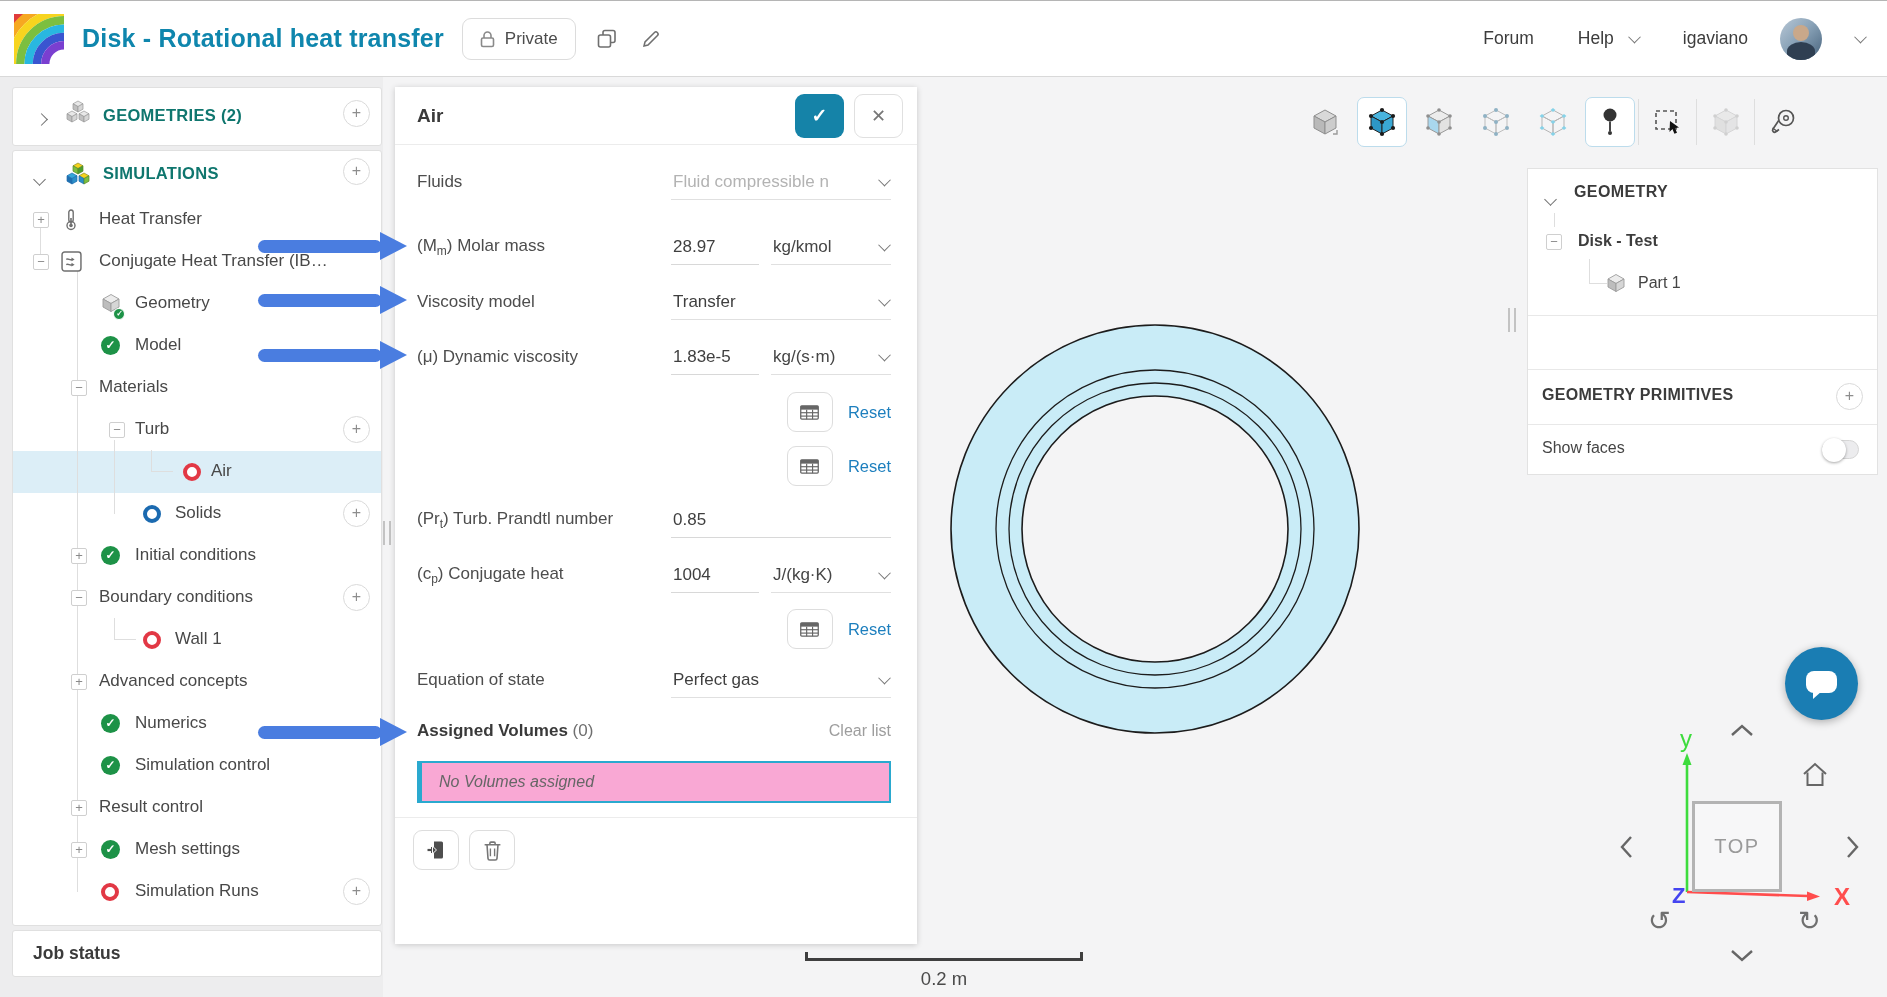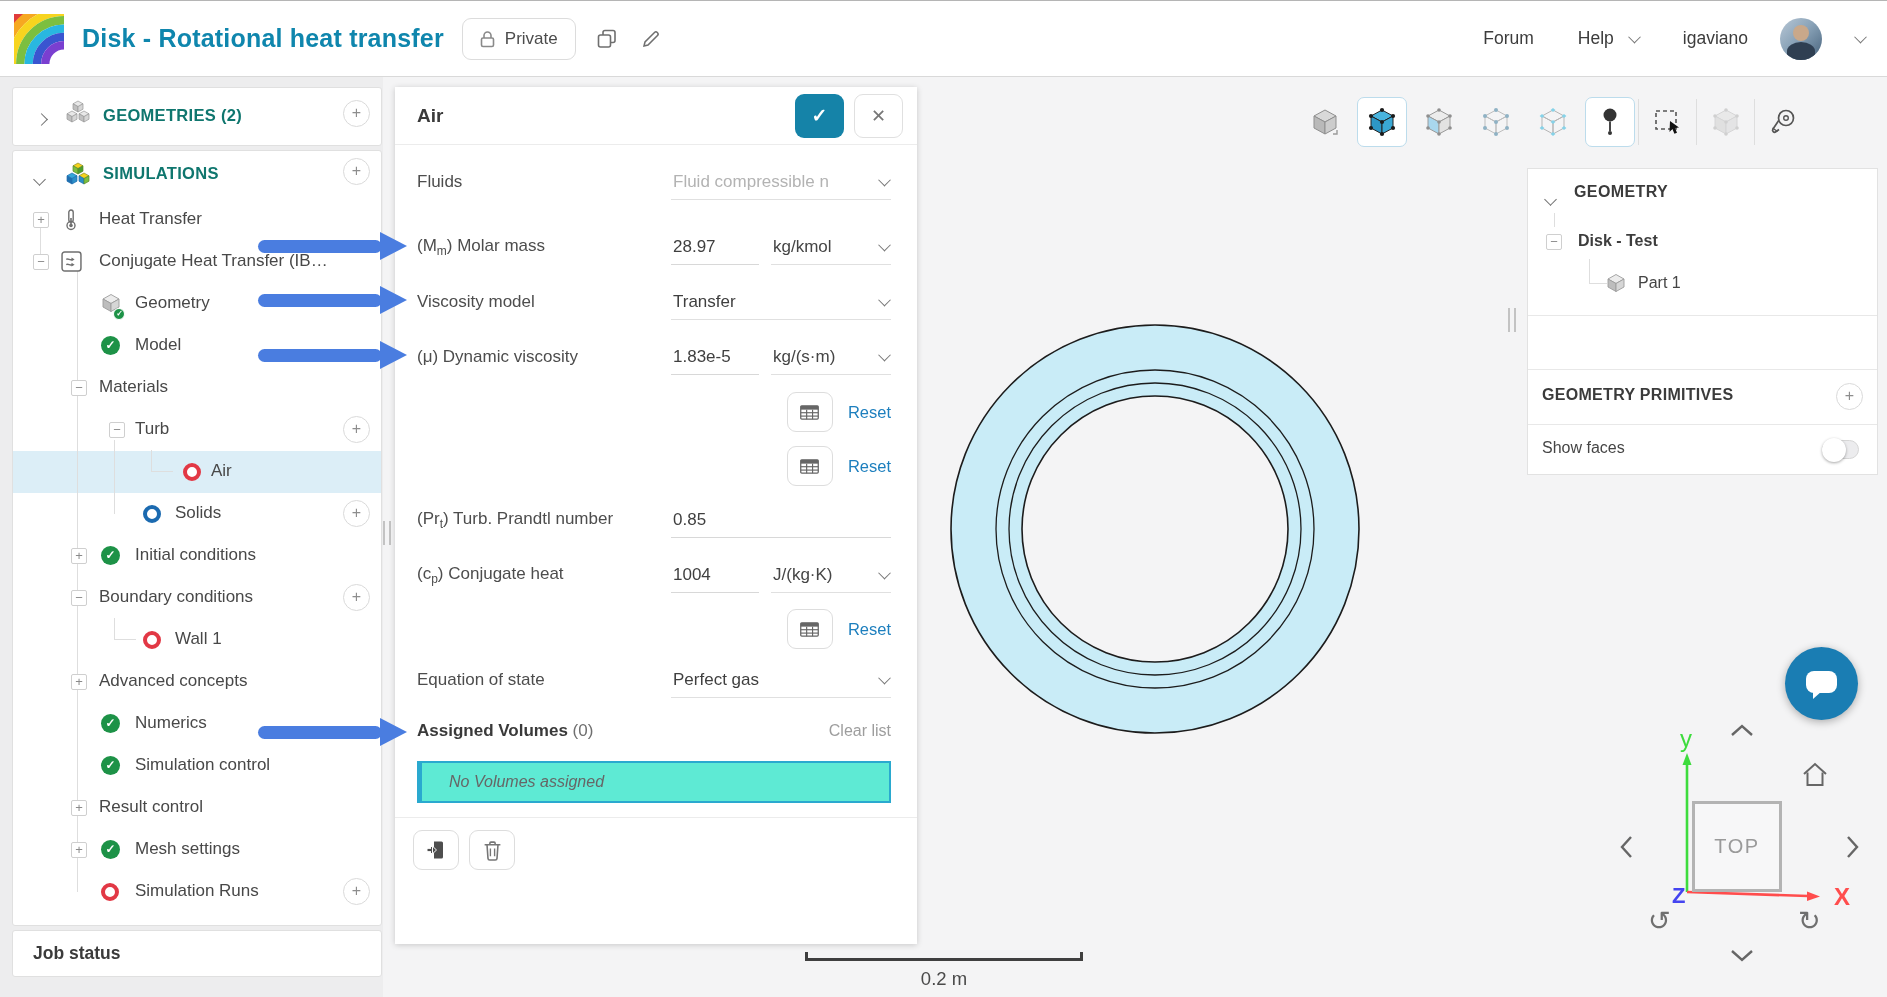--- a/index.html
+++ b/index.html
@@ -92,22 +92,22 @@
   .vwide.dis { color:#b3b3b3; }
   .vwide span:first-child, .vunit span:first-child { white-space:nowrap; overflow:hidden; }
   .rrow { display:flex; align-items:center; justify-content:flex-end; gap:15px; padding-right:26px; }
   .tbl-btn { width:46px; height:40px; border:1px solid #ddd; border-radius:9px; background:#fff; display:flex; align-items:center; justify-content:center; }
   .reset { font-size:16.5px; color:#1d7fbe; }
   .arow { display:flex; align-items:center; justify-content:space-between; padding:0 26px 0 22px; }
   .alab { font-size:17px; color:#3a3a3a; font-weight:bold; }
   .alab span.cnt { font-weight:normal; color:#6f6f6f; }
   .clear { font-size:16px; color:#9d9d9d; }
   .emptybox {
-    margin:4px 26px 0 22px; height:42px; display:flex; align-items:center; padding:0 27px;
-    background:#5eead4; border:2px solid #2aa9cf; border-left:5px solid #2aa9cf;
+    margin:4px 26px 0 22px; height:42px; display:flex; align-items:center; padding:0 17px;
+    background:#f9a8d4; border:2px solid #2aa9cf; border-left:5px solid #2aa9cf;
     font-size:16px; font-style:italic; color:#666;
   }
   .pfoot { margin-top:14px; border-top:1px solid #ececec; padding:12px 0 0 18px; display:flex; gap:10px; }
   .foot-btn { width:46px; height:40px; border:1px solid #ddd; border-radius:9px; background:#fff; display:flex; align-items:center; justify-content:center; }
 
   
   .arrow { position:absolute; left:258px; height:28px; display:flex; align-items:center; z-index:60; }
   .arrow .body { width:124px; height:13px; border-radius:7px; background:#4a7de0; }
   .arrow .head { width:0; height:0; border-top:14px solid transparent; border-bottom:14px solid transparent; border-left:27px solid #4a7de0; margin-left:-2px; }
 

